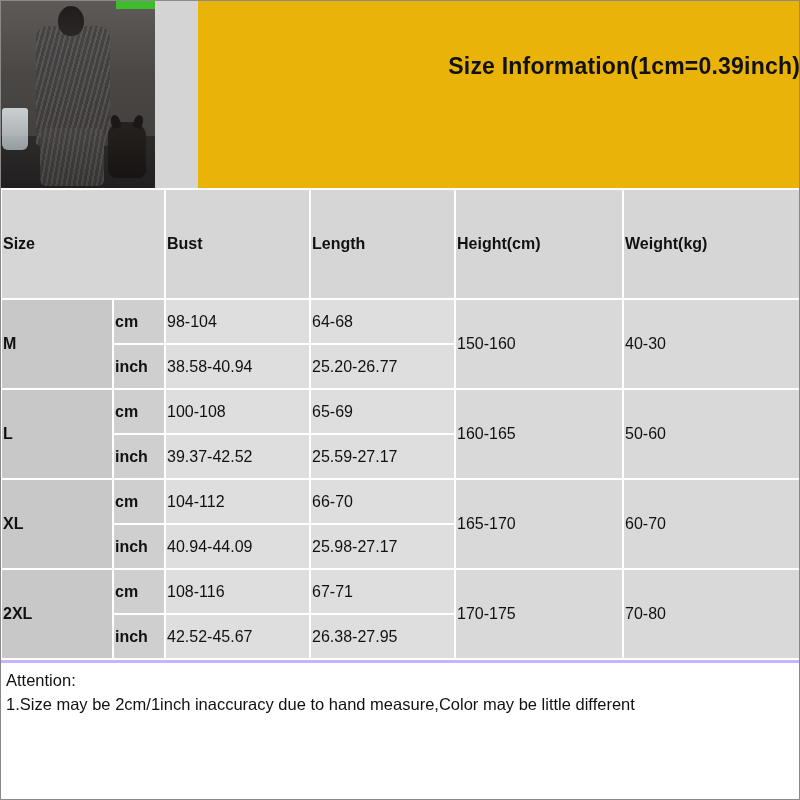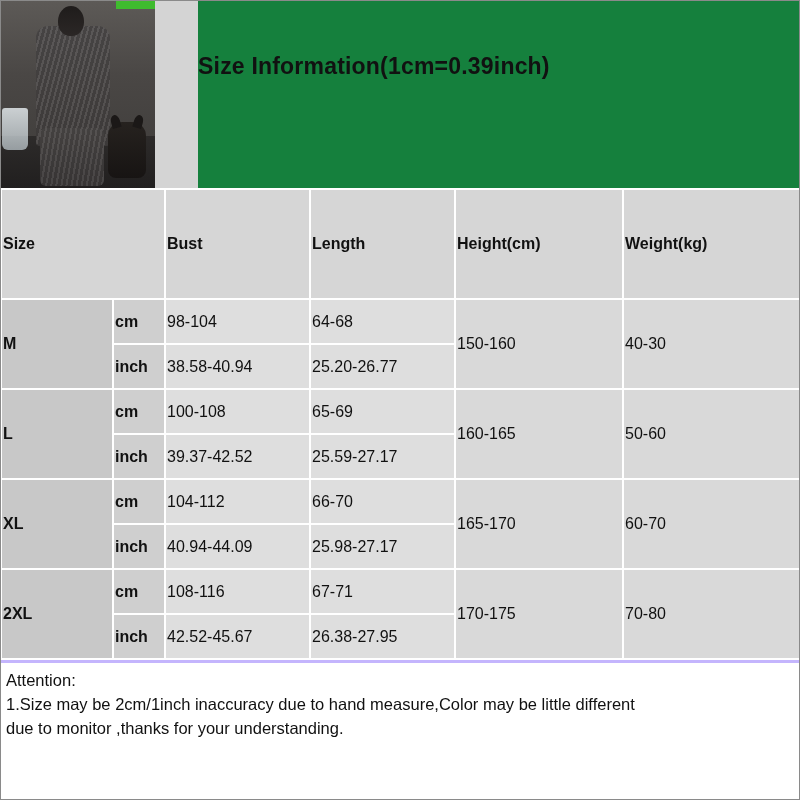--- a/index.html
+++ b/index.html
@@ -122,22 +122,22 @@
     top: 0;
     width: 39px;
     height: 9px;
     background: #3fbb2e;
   }
 
   .title-area {
     flex: 1 1 auto;
     display: flex;
     align-items: center;
-    justify-content: flex-start;
-    background: #15803d;
+    justify-content: flex-end;
+    background: #eab308;
     margin-left: 43px;
   }
   .title-text {
     font-size: 23px;
     font-weight: bold;
     color: #111111;
     letter-spacing: 0.2px;
     padding-bottom: 56px;
   }
 
@@ -313,18 +313,17 @@
         <td class="cell-unit">inch</td>
         <td class="cell-val">42.52-45.67</td>
         <td class="cell-val">26.38-27.95</td>
       </tr>
     </tbody>
   </table>
 
   <div class="attention">
     <div class="attn-title">Attention:</div>
     <div>1.Size may be 2cm/1inch inaccuracy due to hand measure,Color may be little different</div>
-    <div>due to monitor ,thanks for your understanding.</div>
   </div>
 
   <div class="bottom-fill"></div>
   <div class="frame"></div>
 </div>
 
 </body></html>

